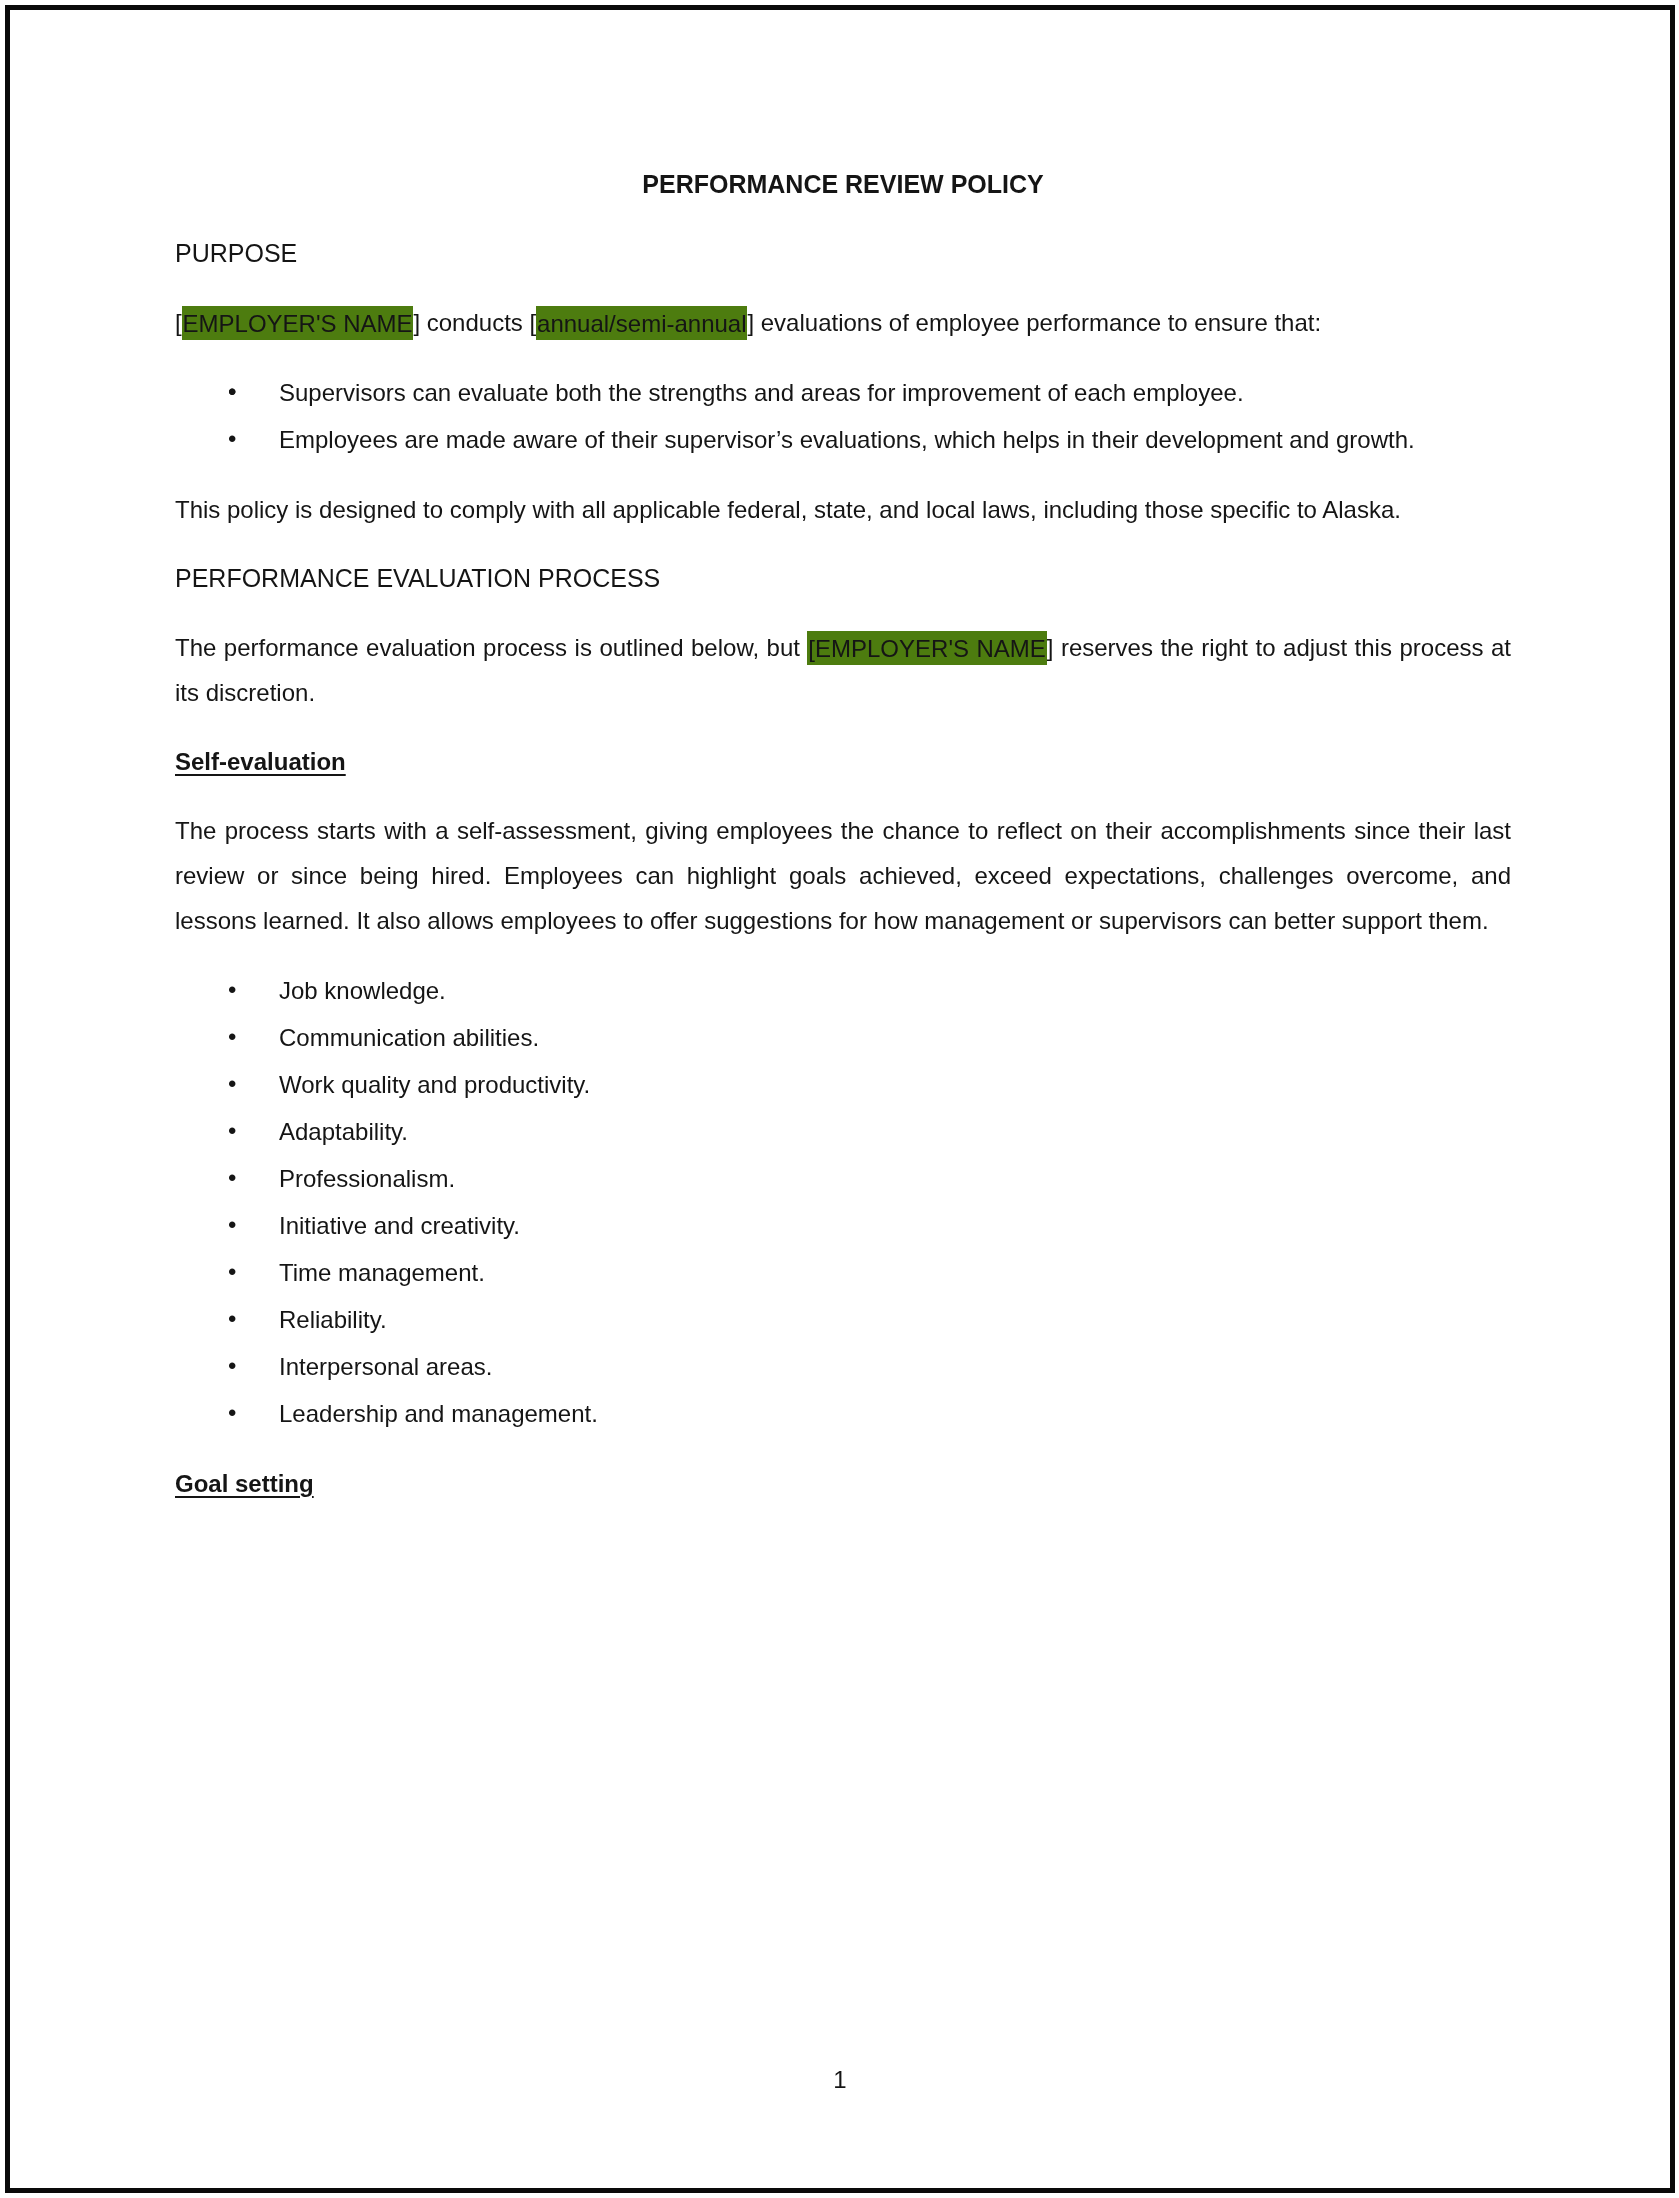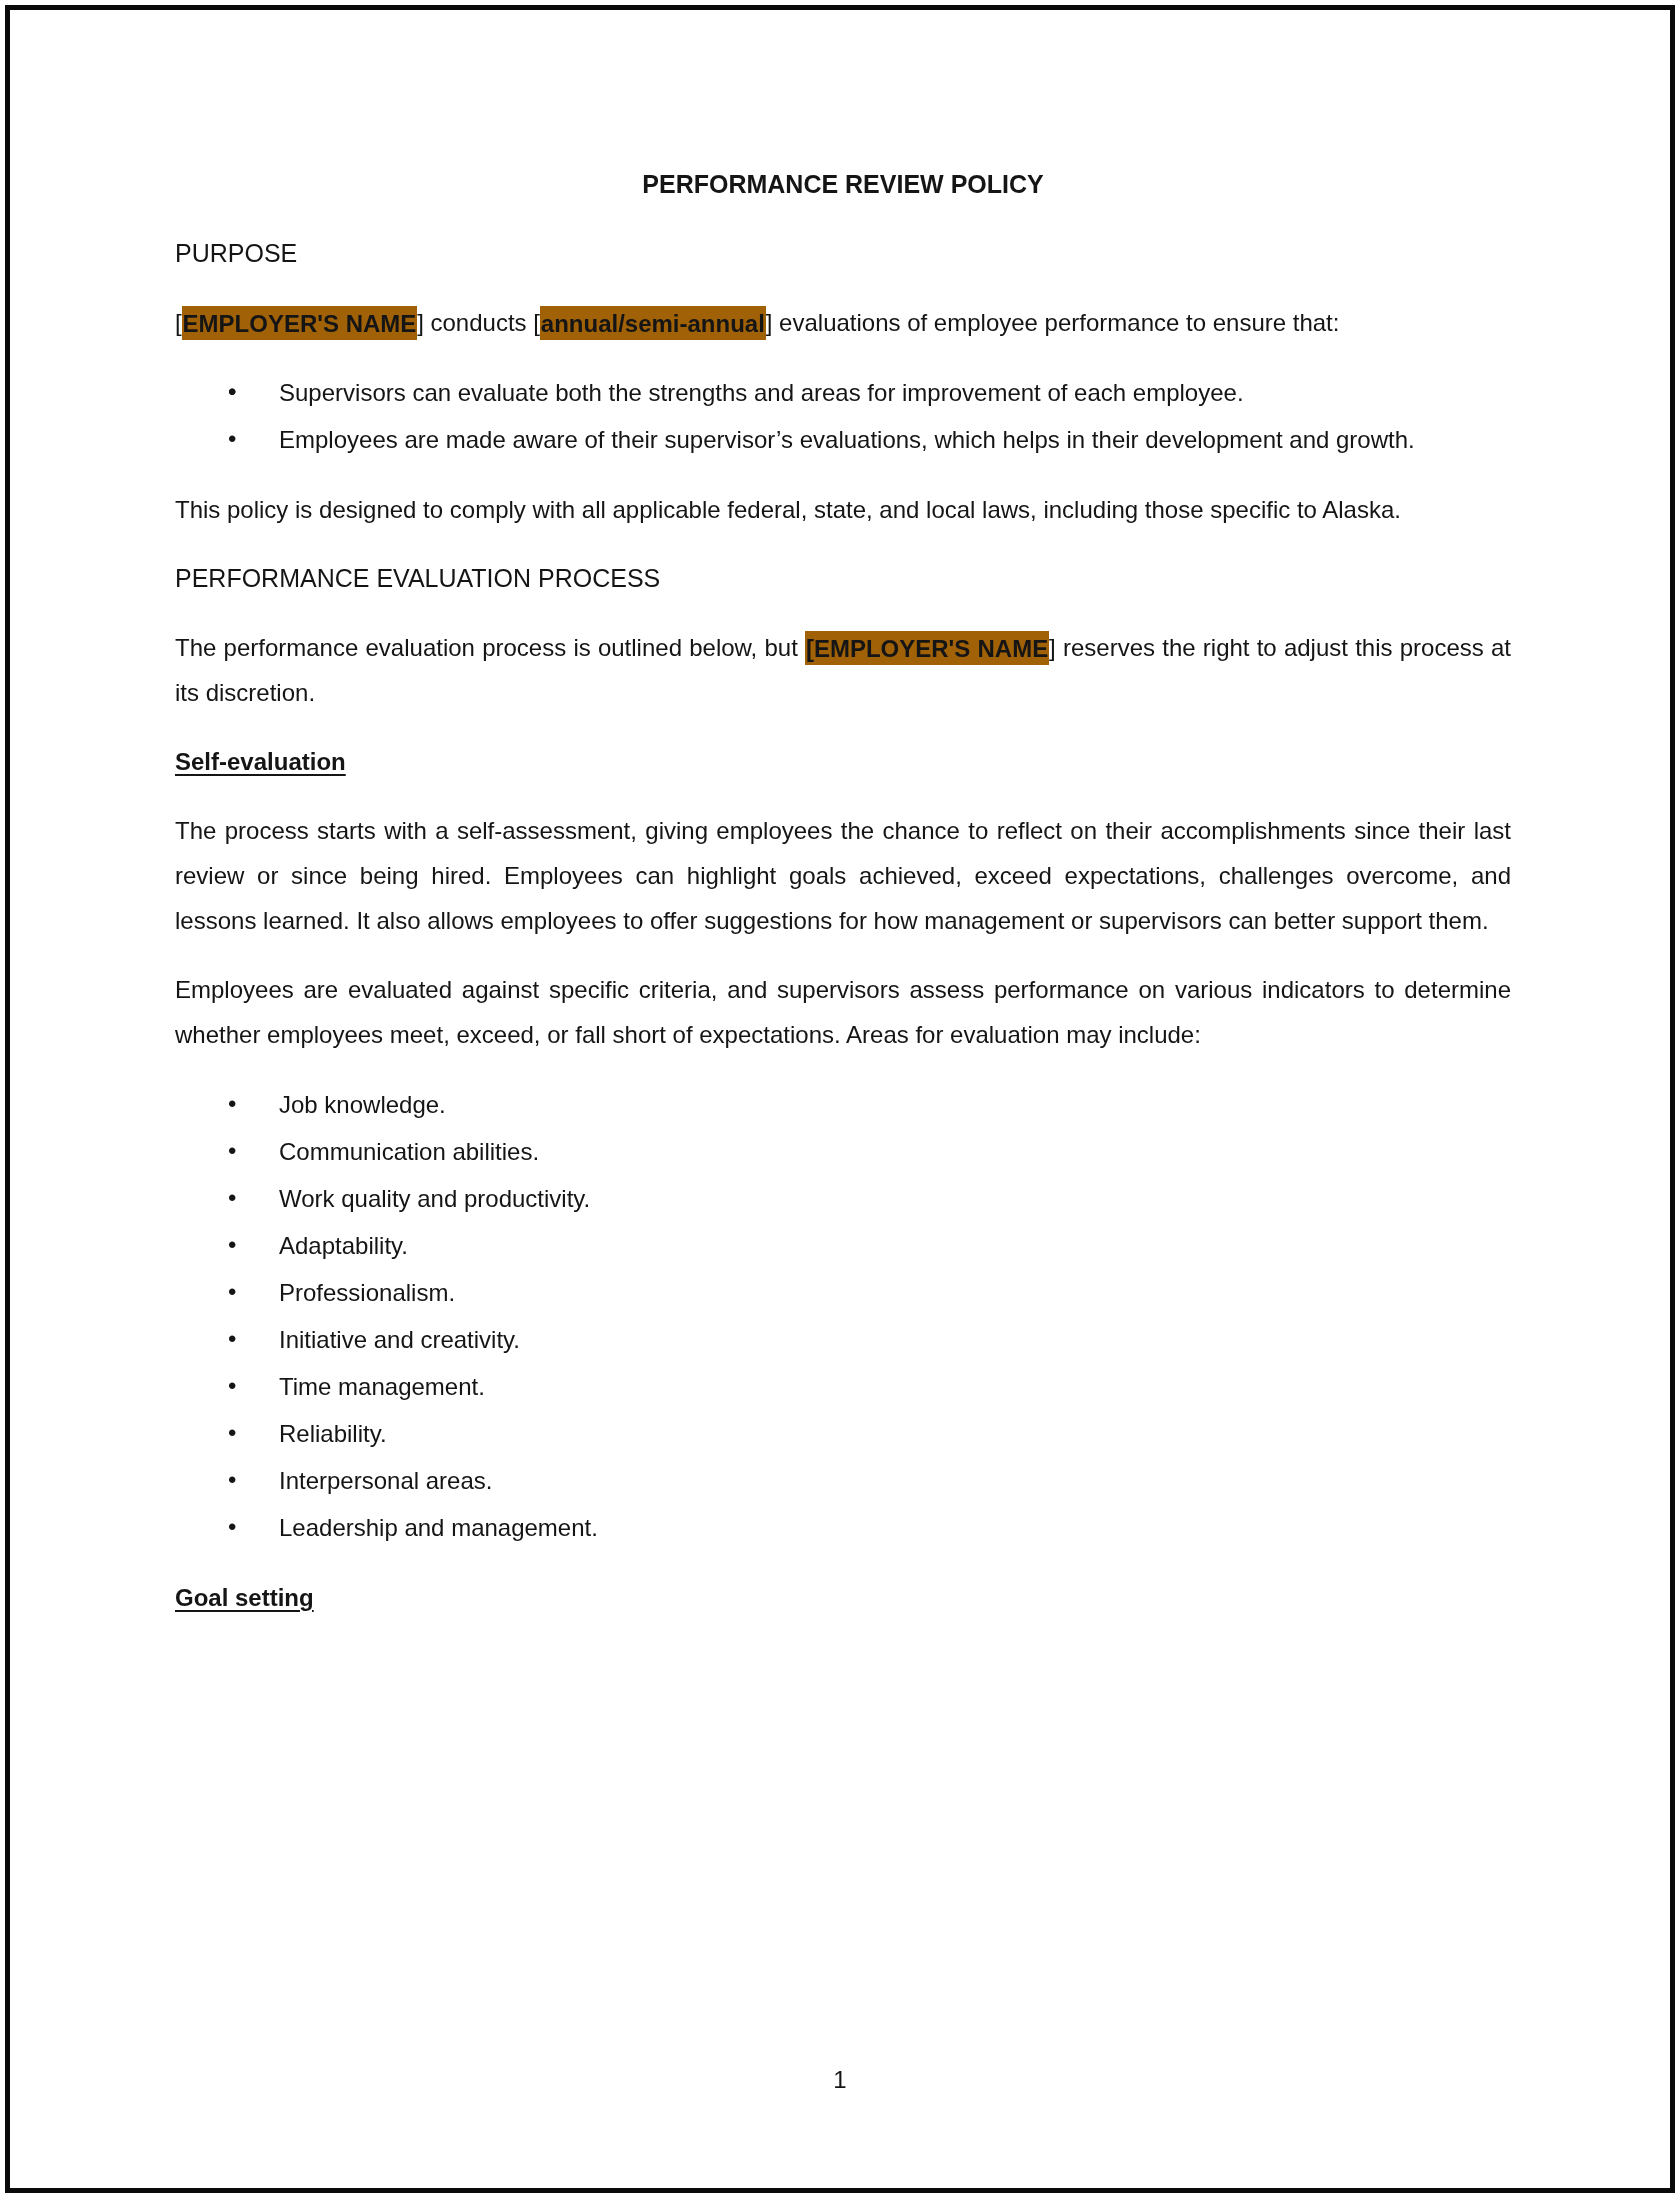--- a/index.html
+++ b/index.html
@@ -45,23 +45,22 @@
     line-height: 45px;
     margin-bottom: 24px;
   }
   p.body-para {
     font-size: 24px;
     line-height: 45px;
     text-align: justify;
     margin-bottom: 24px;
   }
   .hl {
-    background: #a16207;
+    background: #4d7c0f;
     padding: 3.5px 0.9px;
-    font-weight: bold;
   }
   ul.bullet-list {
     list-style: none;
     margin-bottom: 24px;
   }
   ul.bullet-list li {
     position: relative;
     font-size: 24px;
     line-height: 47px;
     padding-left: 104px;
@@ -106,21 +105,20 @@
 
   <div class="section-heading">PERFORMANCE EVALUATION PROCESS</div>
 
   <p class="body-para"><span>The performance evaluation process is outlined below, but </span><span class="hl">[EMPLOYER'S NAME</span><span>] reserves the right to adjust this process at its discretion.</span></p>
 
   <div class="sub-heading">Self-evaluation</div>
 
   <p class="body-para">The process starts with a self-assessment, giving employees the chance to reflect on their accomplishments since their last review or since being hired. Employees can highlight goals achieved, exceed expectations, challenges overcome, and lessons learned. It also allows employees to offer suggestions for how management or supervisors can better support them.</p>
 
 
-  <p class="body-para">Employees are evaluated against specific criteria, and supervisors assess performance on various indicators to determine whether employees meet, exceed, or fall short of expectations. Areas for evaluation may include:</p>
 
   <ul class="bullet-list">
     <li><span class="bullet-marker">•</span><span>Job knowledge.</span></li>
     <li><span class="bullet-marker">•</span><span>Communication abilities.</span></li>
     <li><span class="bullet-marker">•</span><span>Work quality and productivity.</span></li>
     <li><span class="bullet-marker">•</span><span>Adaptability.</span></li>
     <li><span class="bullet-marker">•</span><span>Professionalism.</span></li>
     <li><span class="bullet-marker">•</span><span>Initiative and creativity.</span></li>
     <li><span class="bullet-marker">•</span><span>Time management.</span></li>
     <li><span class="bullet-marker">•</span><span>Reliability.</span></li>

